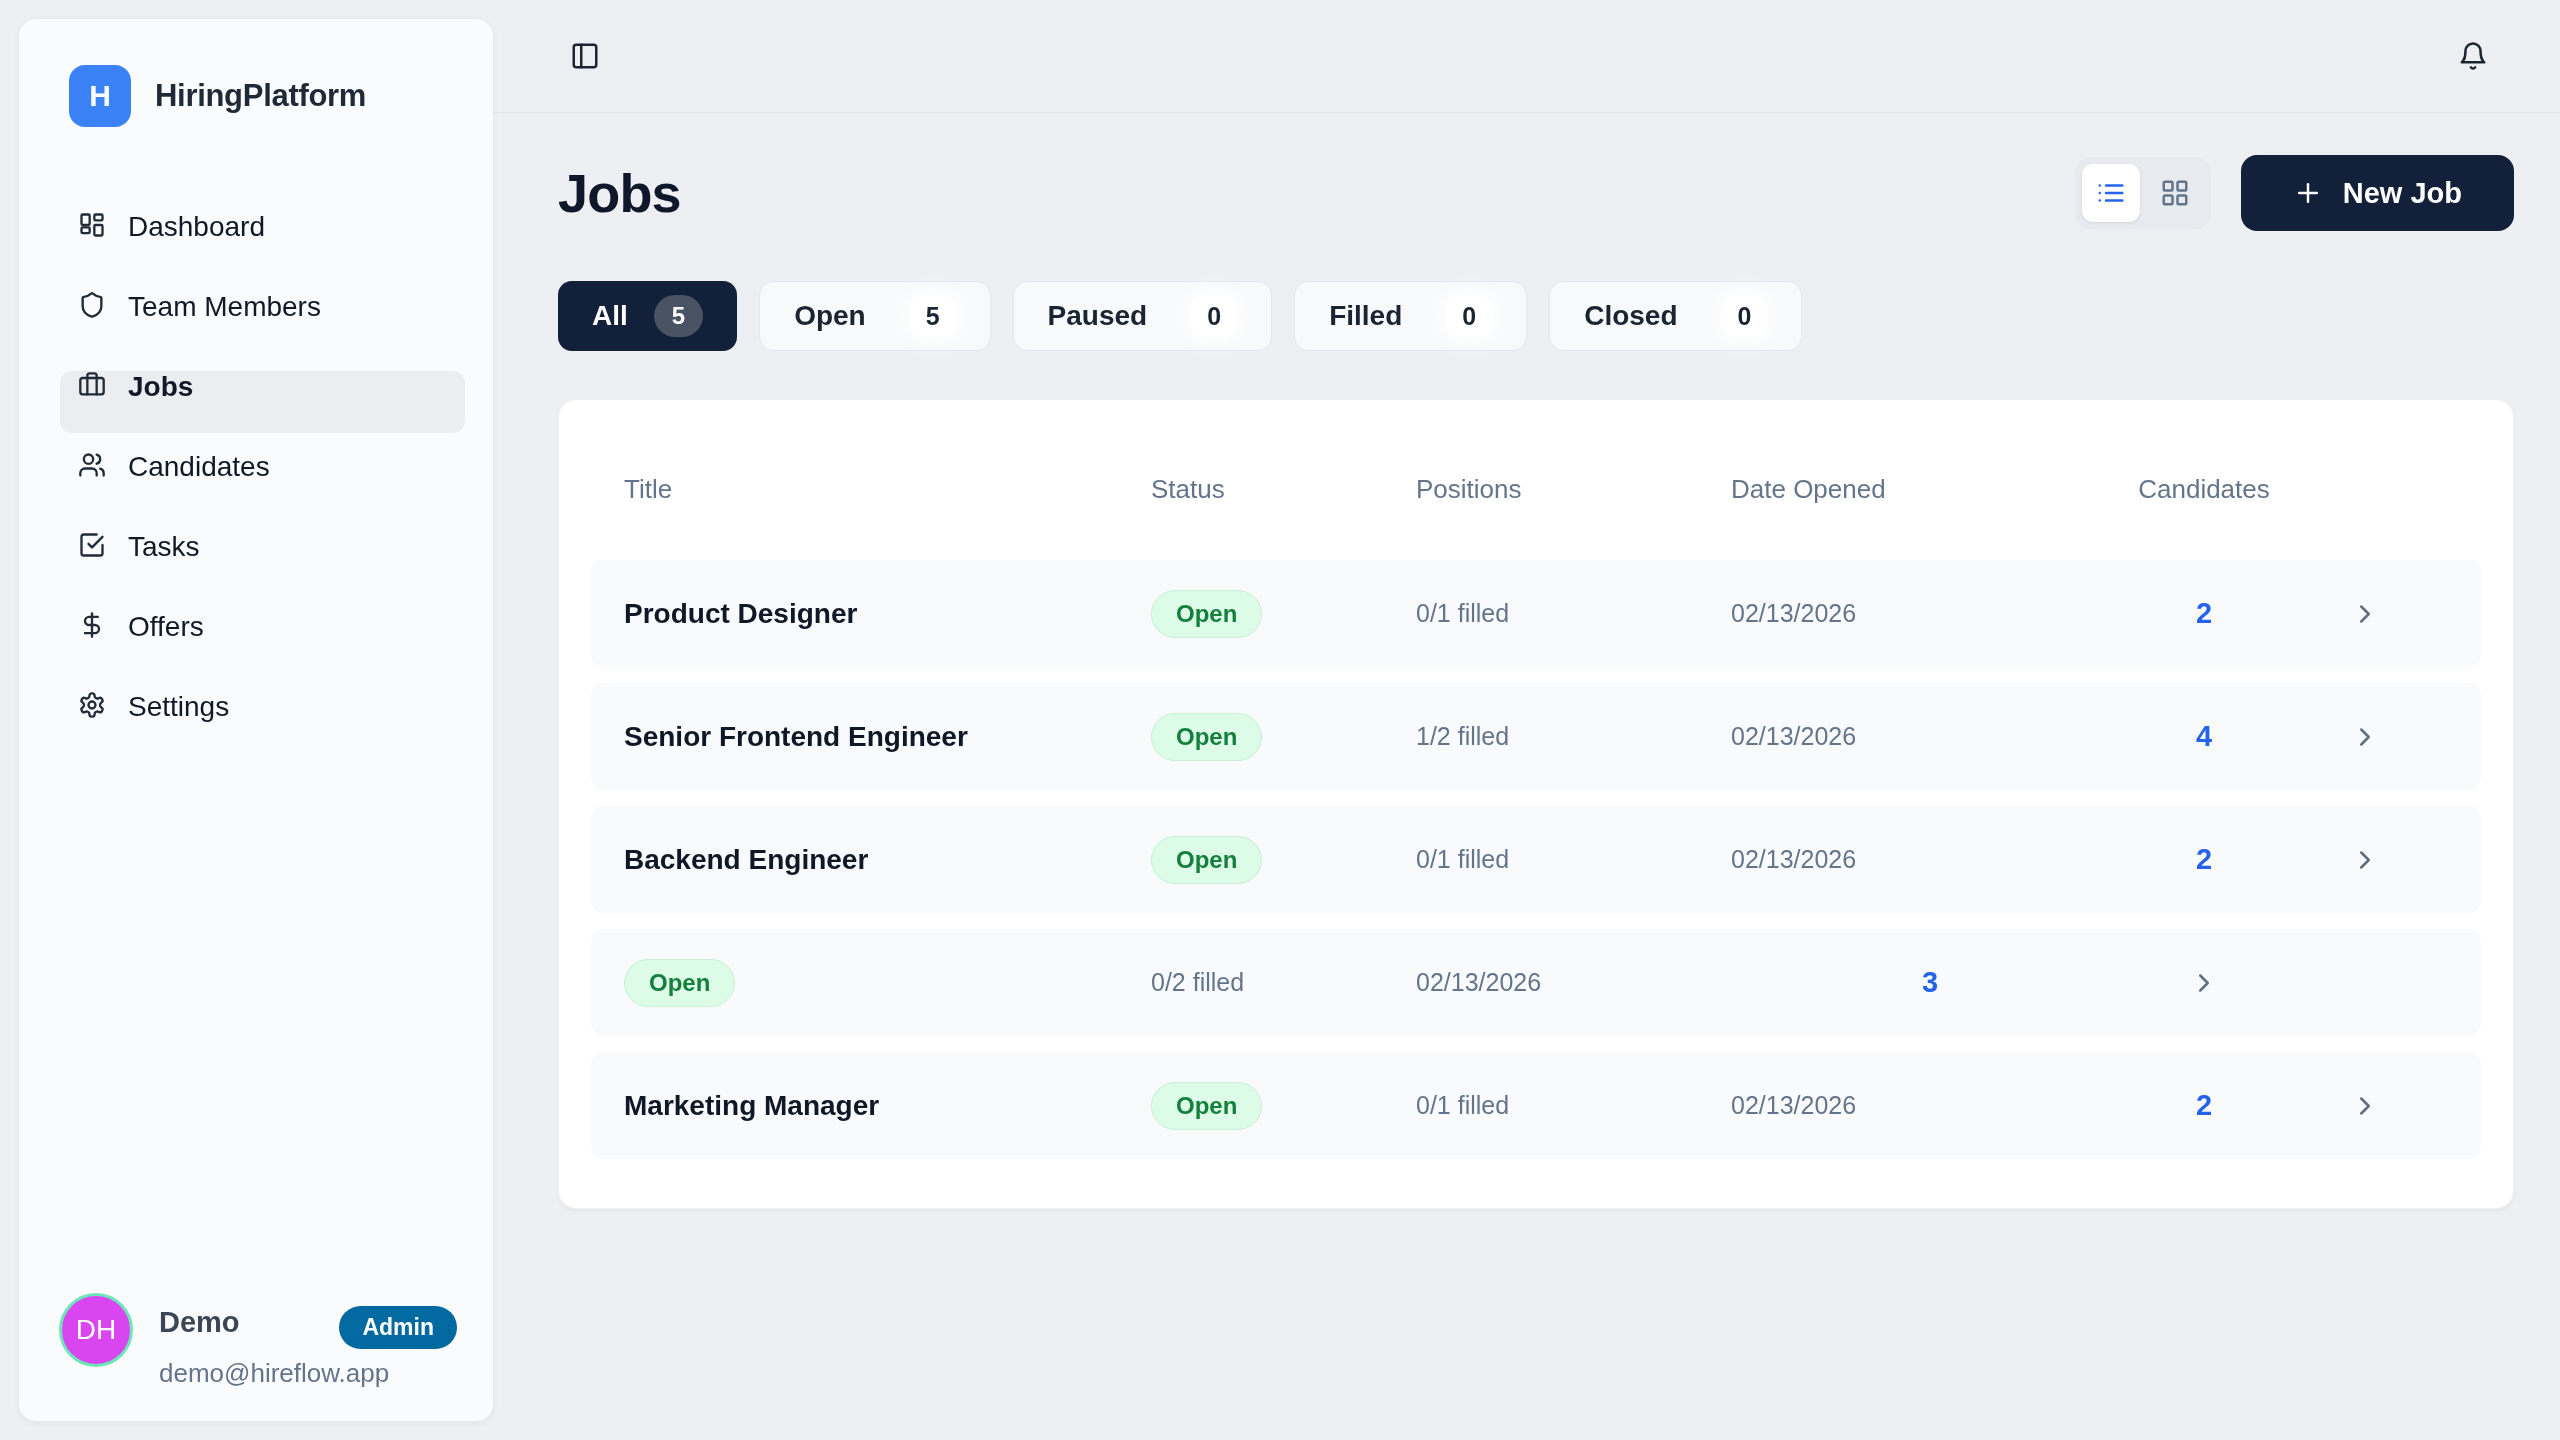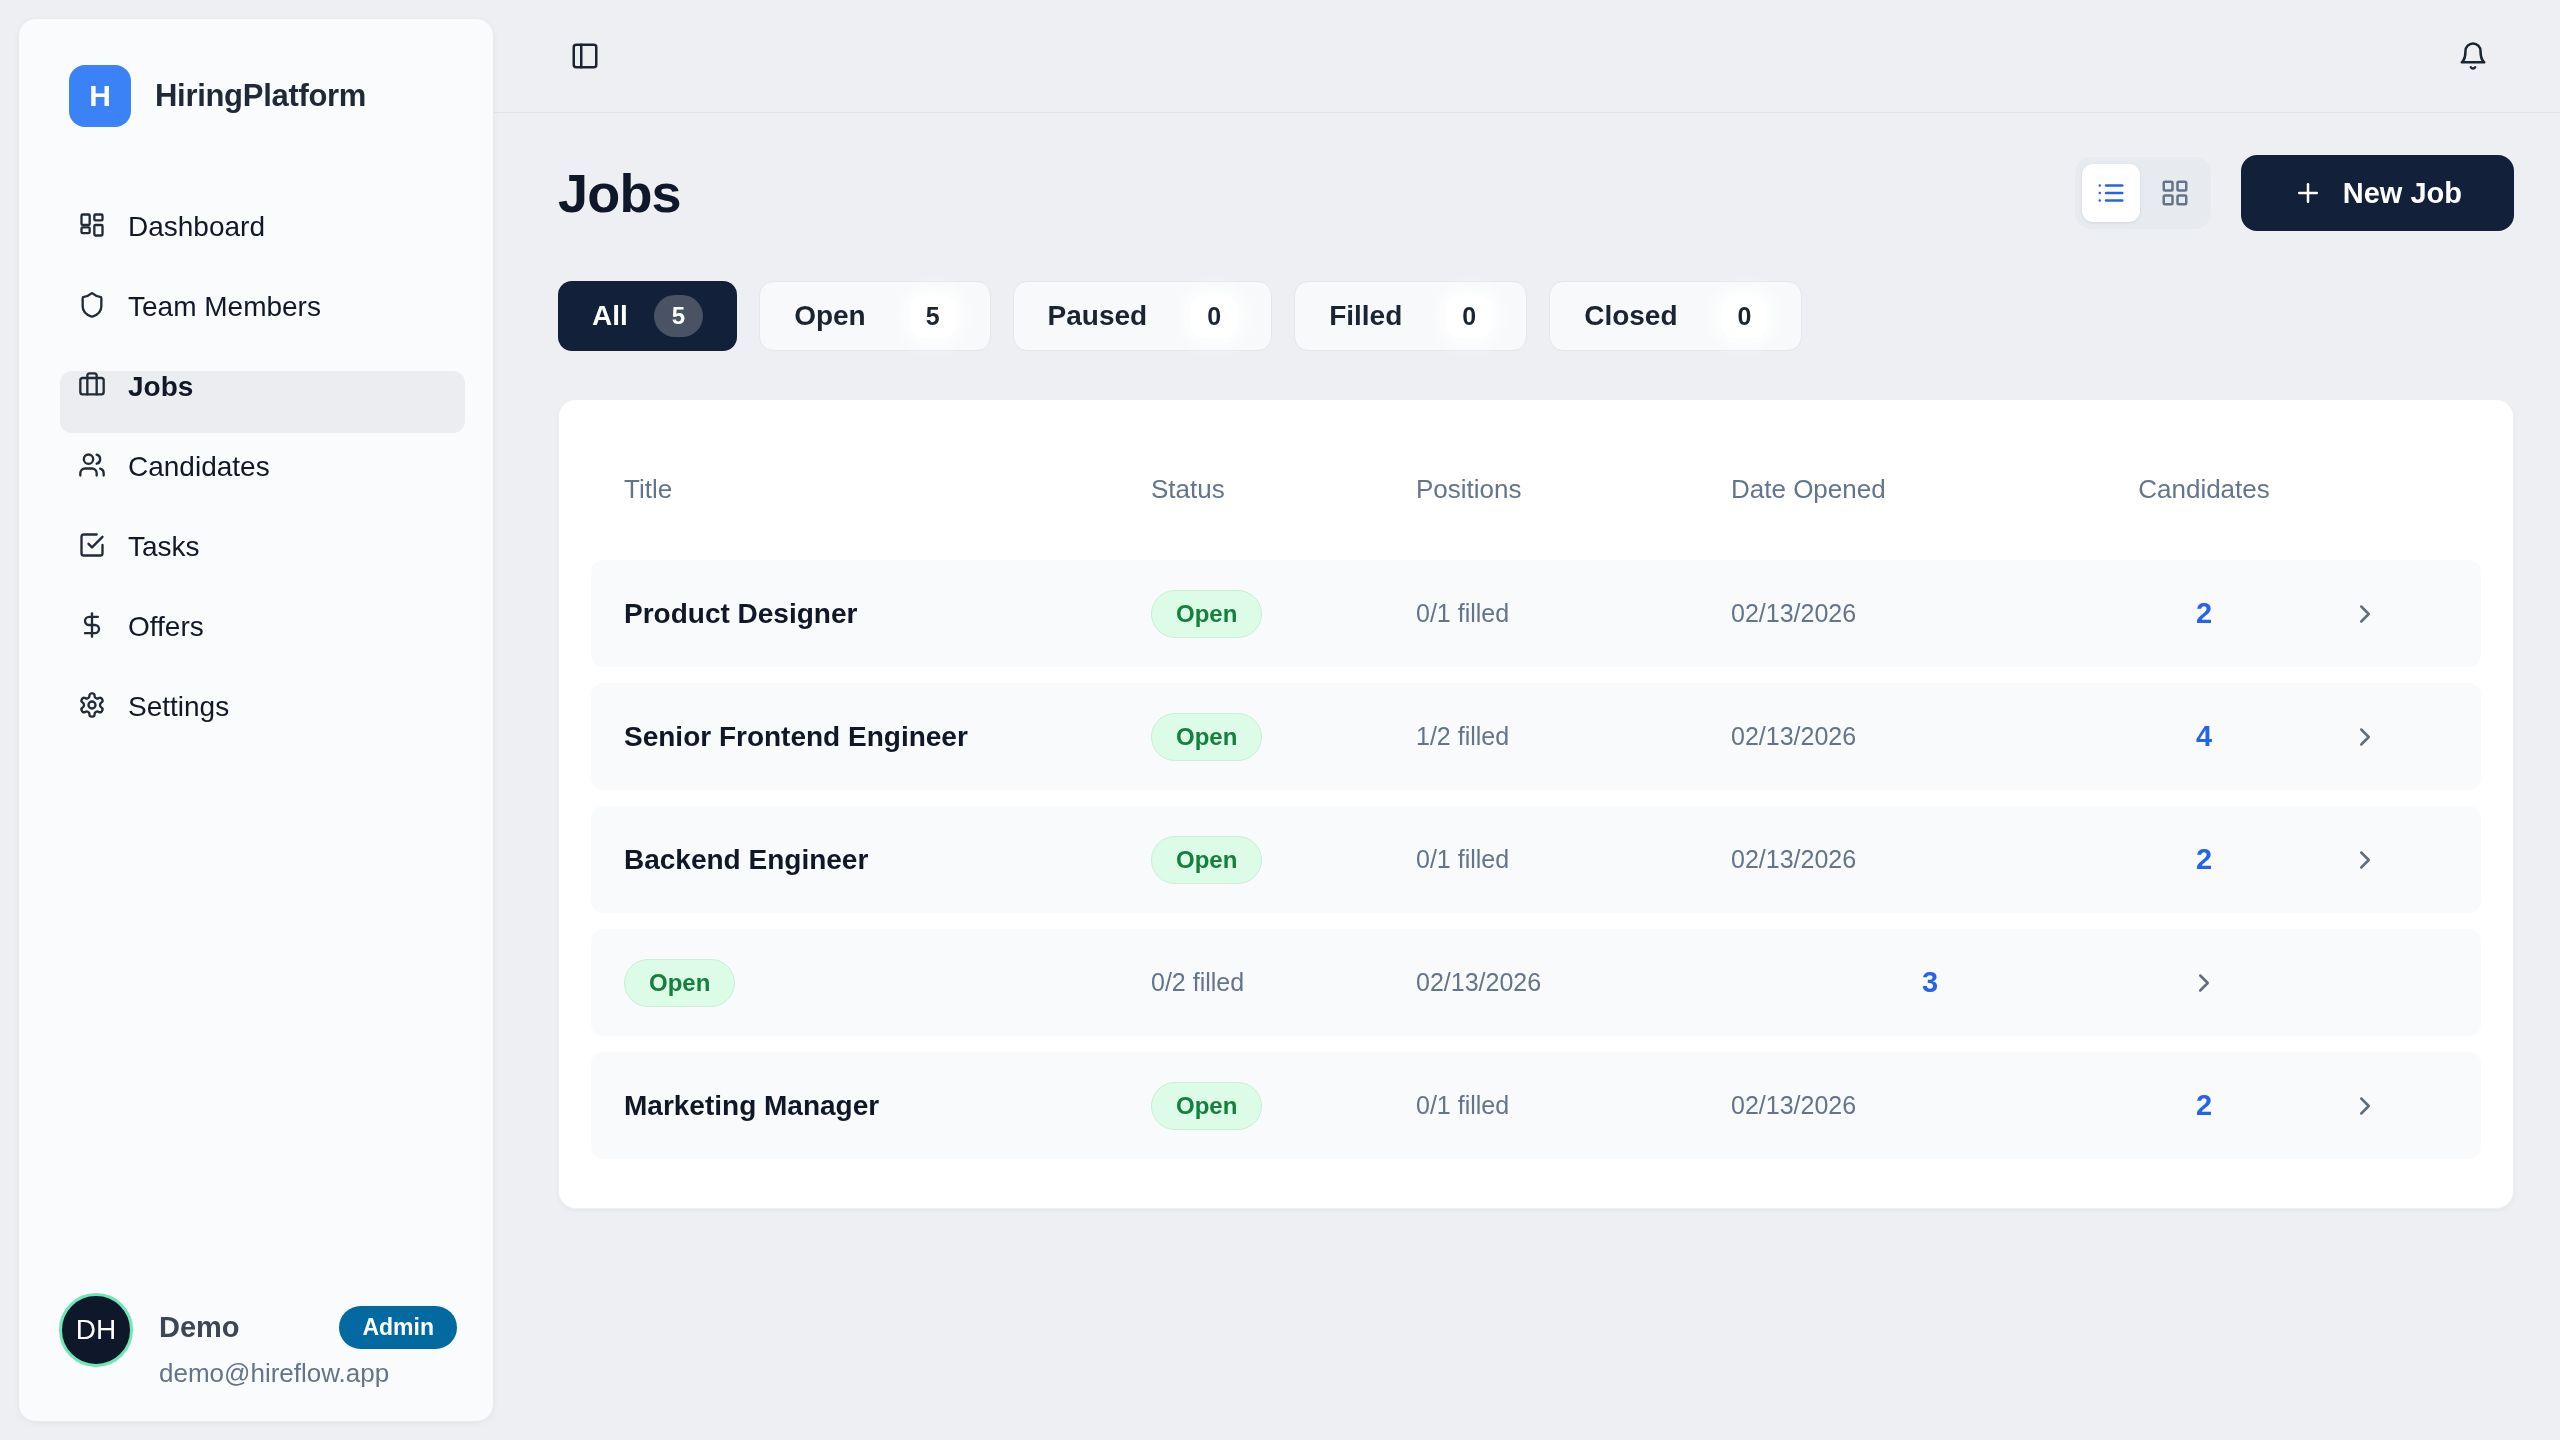--- a/index.html
+++ b/index.html
@@ -40,27 +40,27 @@
   }
   .nav-item .nicon { width:28px; height:28px; color:#222b38; flex:0 0 auto; }
   .nav-item.active { background:#ebedf1; font-weight:700; }
 
   .user-row {
     position:absolute; left:40px; right:36px; bottom:32px;
     display:flex; align-items:center; gap:26px;
   }
   .avatar {
     width:74px; height:74px; border-radius:50%;
-    background:#0f172a; color:#fff;
+    background:#d946ef; color:#fff;
     border:3px solid #6ee7b7;
     display:flex; align-items:center; justify-content:center;
     font-size:28px; font-weight:500; flex:0 0 auto;
   }
   .user-info { flex:1; }
-  .user-top { display:flex; align-items:center; justify-content:space-between;margin-top:36px; }
+  .user-top { display:flex; justify-content:space-between;margin-top:36px; }
   .user-name { font-size:29px; font-weight:700; color:#3c4657; }
   .role-badge {
     background:#0369a1; color:#fff;
     font-size:23px; font-weight:700;
     padding:8px 23px; border-radius:999px;
   }
   .user-email { font-size:26px; color:#64748b; margin-top:9px; }
 
   
   .main { margin-left:494px; height:1440px; display:flex; flex-direction:column; }

